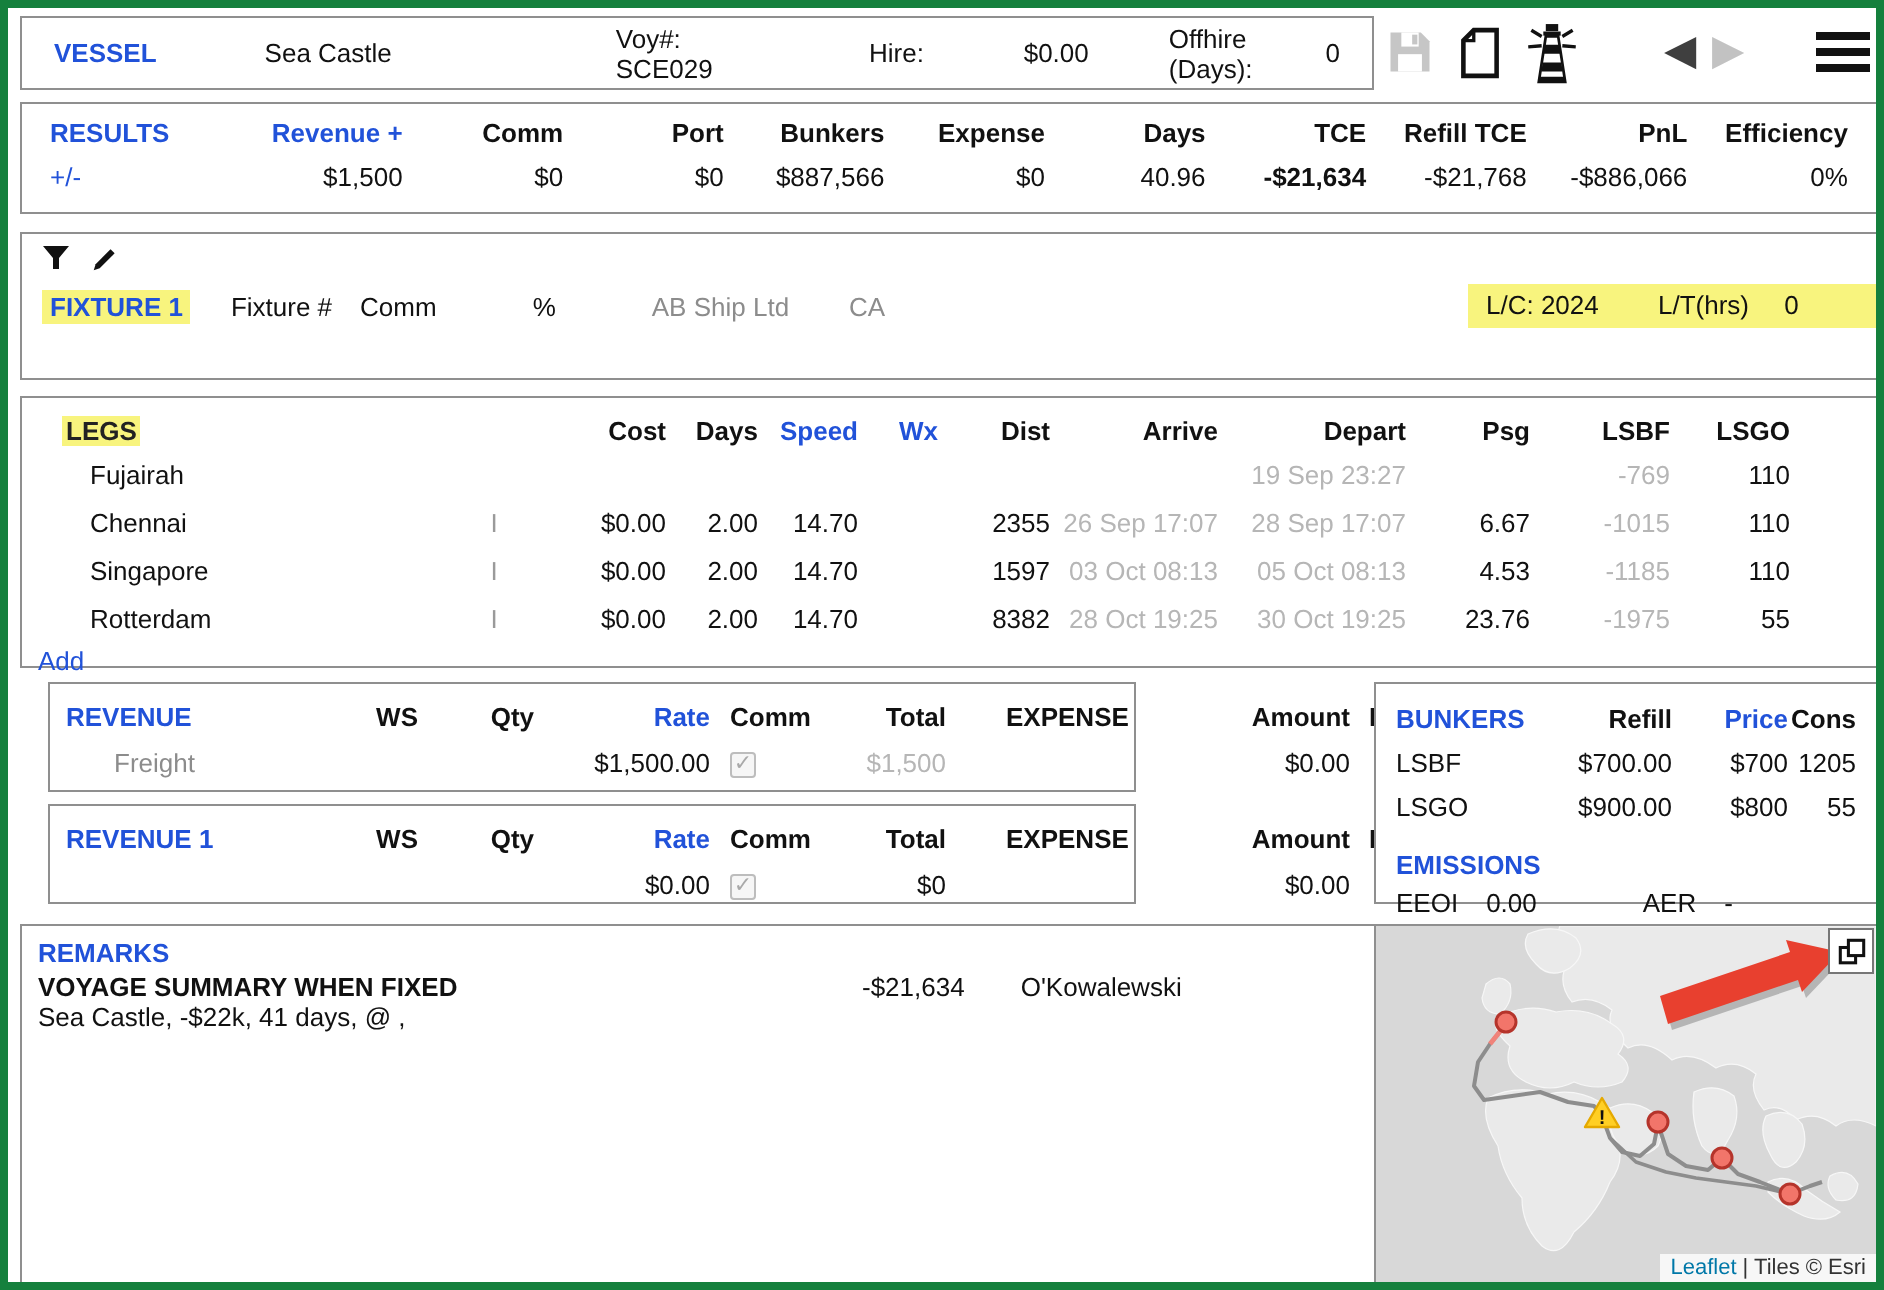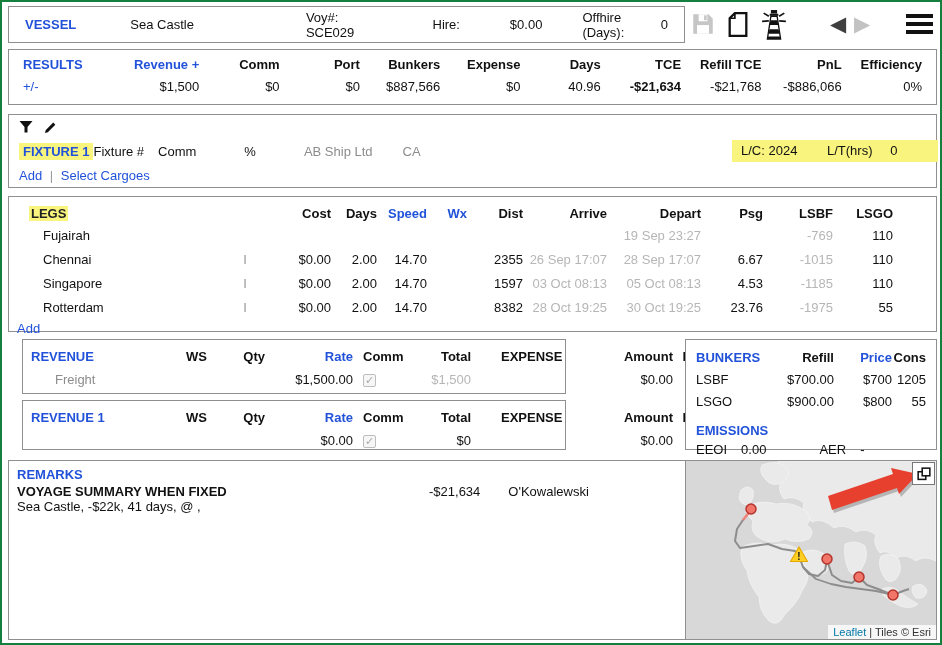--- a/index.html
+++ b/index.html
@@ -1,18 +1,18 @@
 <!DOCTYPE html>
 <html><head>
 <meta charset="utf-8">
 <style>
   * { margin:0; padding:0; box-sizing:border-box; }
   html,body { background:#fff; }
   body { font-family:"Liberation Sans","DejaVu Sans",sans-serif; font-size:13px; color:#111; }
-  #frame { position:relative; width:942px; height:645px; background:#fff; border:2px solid #15803d; overflow:hidden; }
+  #frame { position:relative; width:942px; height:645px; background:#fff; border:4px solid #15803d; overflow:hidden; }
   .panel { position:absolute; background:#fff; border:1px solid #8f8f8f; }
   .blue { color:#2152d9; }
   .bold { font-weight:bold; }
   .dim  { color:#b6b6b6; }
   .grey { color:#8c8c8c; }
   .link { color:#2152d9; cursor:pointer; text-decoration:none; }
   .ylw  { background:#f8f47e; }
 
   
   #topbar { left:6px; top:4px; width:677px; height:37px; display:flex; align-items:center; padding:0 16px; }
@@ -36,21 +36,21 @@
   #results .rlabel { width:96px; }
   #results .rcol { flex:1; text-align:right; }
   #results .rcol .h { font-weight:bold; }
   #results .rcol .v { margin-top:7px; }
 
   
   #fixture { left:6px; top:112px; width:929px; height:74px; padding:5px 10px; }
   #fixture .icons { height:16px; display:flex; gap:10px; align-items:center; }
   #fixture .main { margin-top:4px; height:22px; display:flex; align-items:center; position:relative; }
   #fixture .fixtitle { font-weight:bold; padding:1px 4px; }
-  #fixture .fixno { }
+  #fixture .fixno { margin-left:20px; }
   #fixture .qtyfield { margin-left:30px; width:220px; height:22px; line-height:22px; text-align:right; padding-right:8px; }
   #fixture .comm { margin-left:14px; }
   #fixture .pct { margin-left:48px; }
   #fixture .chart { margin-left:48px; }
   #fixture .cty { margin-left:30px; }
   #fixture .lc { position:absolute; left:713px; top:0; width:206px; height:22px; line-height:22px; padding-left:9px; }
   #fixture .lc .lt { margin-left:26px; }
   #fixture .lc .ltv { margin-left:14px; }
   #fixture .links { margin-top:6px; }
   #fixture .links .sep { color:#9a9a9a; margin:0 4px; }
@@ -218,25 +218,20 @@
       <span class="comm">Comm</span>
       <span class="pct">%</span>
       <span class="chart grey">AB Ship Ltd</span>
       <span class="cty grey">CA</span>
       <span class="lc ylw">
         <span>L/C: 2024</span>
         <span class="lt">L/T(hrs)</span>
         <span class="ltv">0</span>
       </span>
     </div>
-    <div class="links">
-      <span class="link">Add</span>
-      <span class="sep">|</span>
-      <span class="link">Select Cargoes</span>
-    </div>
   </div>
 
   <div id="legs" class="panel">
     <div class="legrow hdr">
       <div class="c-port"><span id="legs-title">LEGS</span></div>
       <div class="c-mark"></div>
       <div>Cost</div>
       <div>Days</div>
       <div class="blue">Speed</div>
       <div class="blue">Wx</div>

